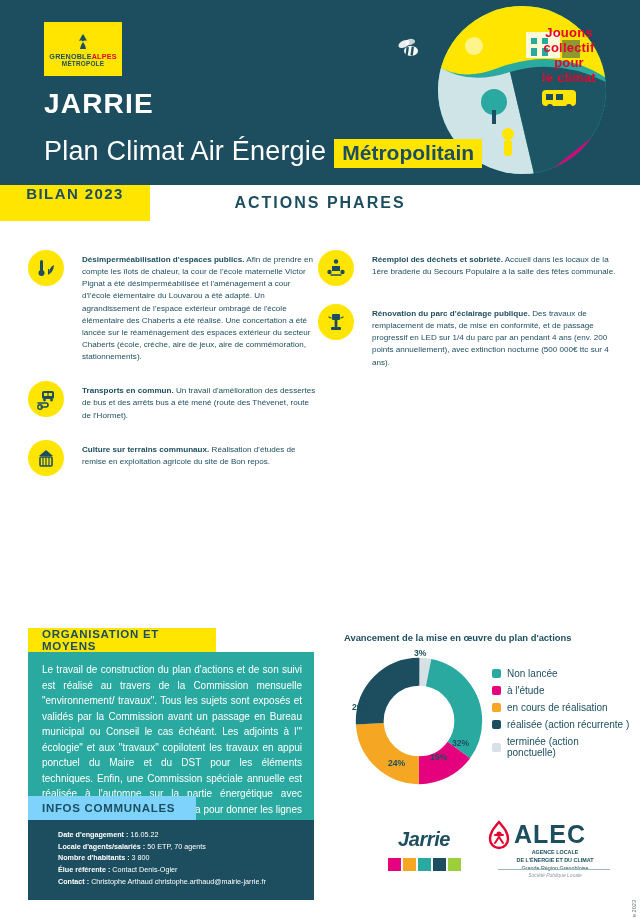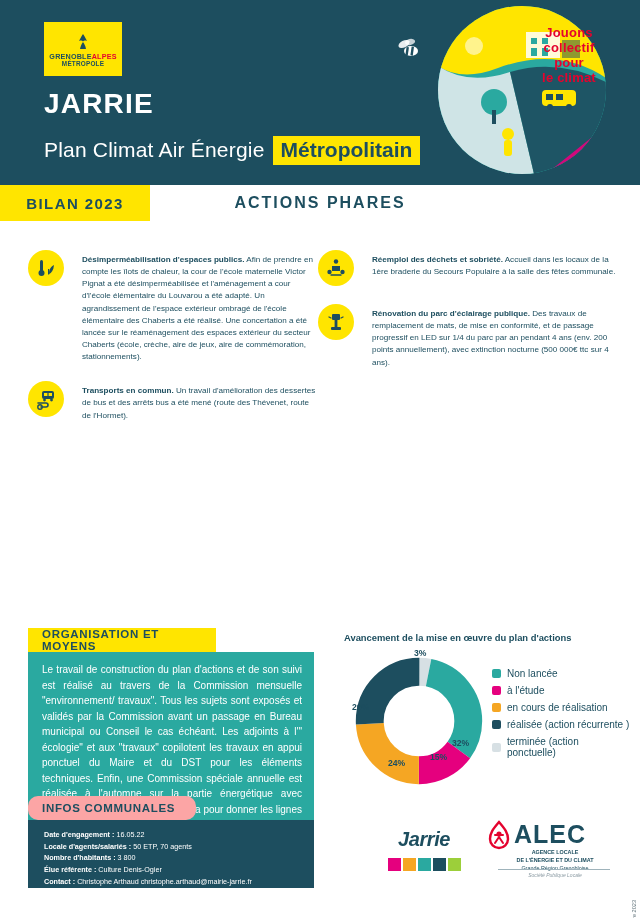--- a/index.html
+++ b/index.html
@@ -46,21 +46,21 @@
   .city-title {
     position: absolute; left: 44px; top: 88px;
     font-size: 28px; font-weight: bold; color: #ffffff;
     letter-spacing: 1.2px;
   }
   .plan-line {
     position: absolute; left: 44px; top: 136px;
     display: flex; align-items: baseline; gap: 8px;
   }
   .plan-text {
-    font-size: 21px; color: #ffffff; font-weight: normal;
+    font-size: 27px; color: #ffffff; font-weight: normal;
     letter-spacing: .2px;
   }
   .plan-highlight {
     font-size: 21px; color: #1d4e5f; font-weight: bold;
     background: #ffe500; padding: 2px 8px 3px 8px;
     display: inline-block;
   }
 
   
   .circle-art {
@@ -83,21 +83,21 @@
   .jouons-box div {
     font-size: 13px; font-weight: bold; color: #e4032e;
     line-height: 1.15; letter-spacing: .2px;
   }
 
   
   .bilan-bar {
     position: absolute; left: 0; top: 185px;
     width: 150px; height: 36px;
     background: #ffe500;
-    display: flex; align-items: center; justify-content: center;
+    display: flex; justify-content: center;
   }
   .bilan-bar span {
     font-size: 15px; font-weight: bold; color: #1d4e5f;
     letter-spacing: 1.4px;
   }
   .actions-title {
     position: absolute; left: 0; top: 185px;
     width: 640px; height: 36px;
     display: flex; align-items: center; justify-content: center;
     font-size: 16px; font-weight: bold; color: #1d4e5f;
@@ -144,31 +144,31 @@
     padding: 10px 12px 12px 14px;
   }
   .org-body p {
     font-size: 10px; line-height: 1.55; color: #ffffff; text-align: justify;
   }
 
   
   .infos-header {
     position: absolute; left: 28px; top: 796px;
     width: 168px; height: 24px;
-    background: #fca5a5;
-    display: flex; align-items: center; padding-left: 14px; border-radius: 10px;
+    background: #7dd3fc;
+    display: flex; align-items: center; padding-left: 14px;
   }
   .infos-header span {
     font-size: 11.5px; font-weight: bold; color: #1d4e5f; letter-spacing: .7px;
   }
   .infos-body {
     position: absolute; left: 28px; top: 820px;
-    width: 286px; height: 68px;
+    width: 286px; height: 80px;
     background: #1d4e5f;
-    padding: 9px 12px 10px 16px;
+    padding: 9px 12px 10px 30px;
   }
   .infos-body div {
     font-size: 7.2px; line-height: 1.62; color: #ffffff;
   }
   .infos-body b { font-weight: bold; }
 
   
   .chart-title {
     position: absolute; left: 344px; top: 632px;
     font-size: 9.4px; font-weight: bold; color: #1d4e5f;
@@ -333,20 +333,32 @@
             <circle cx="16.5" cy="12" r="1.4" fill="#1d4e5f"></circle>
             <path d="M3 15 h8 a2 2 0 0 1 0 4 h-5" stroke="#1d4e5f" stroke-width="1.6" fill="none" stroke-linecap="round"></path>
             <circle cx="5" cy="19" r="2.2" fill="none" stroke="#1d4e5f" stroke-width="1.4"></circle>
           </svg>
         </div>
         <div class="action-text">
           <b>Transports en commun.</b><span> Un travail d'amélioration des dessertes de bus et des arrêts bus a été mené (route des Thévenet, route de l'Hormet).</span>
         </div>
       </div>
 
+      <div class="action">
+        <div class="ic">
+          <svg width="22" height="22" viewBox="0 0 22 22">
+            <path d="M4 9 L11 3 L18 9 Z" fill="#1d4e5f"></path>
+            <rect x="5" y="10" width="12" height="9" rx="1" fill="none" stroke="#1d4e5f" stroke-width="1.6"></rect>
+            <path d="M8 10 v9 M11 10 v9 M14 10 v9" stroke="#1d4e5f" stroke-width="1.2"></path>
+          </svg>
+        </div>
+        <div class="action-text">
+          <b>Culture sur terrains communaux.</b><span> Réalisation d'études de remise en exploitation agricole du site de Bon repos.</span>
+        </div>
+      </div>
 
     </div>
 
     <div class="col-right">
 
       <div class="action">
         <div class="ic">
           <svg width="22" height="22" viewBox="0 0 22 22">
             <circle cx="11" cy="4.5" r="2.2" fill="#1d4e5f"></circle>
             <path d="M7 9 h8 v5 h-8 z" fill="#1d4e5f"></path>
@@ -384,21 +396,21 @@
     <p>Le travail de construction du plan d'actions et de son suivi est réalisé au travers de la Commission mensuelle "environnement/ travaux". Tous les sujets sont exposés et validés par la Commission avant un passage en Bureau municipal ou Conseil le cas échéant. Les adjoints à l'" écologie" et aux "travaux" copilotent les travaux en appui ponctuel du Maire et du DST pour les éléments techniques. Enfin, une Commission spéciale annuelle est réalisée à l'automne sur la partie énergétique avec l'intervention de l'ALEC et de Dalkia pour donner les lignes directrices sur les projets concernant le patrimoine communal.</p>
   </div>
 
   <div class="infos-header">
     <span>INFOS COMMUNALES</span>
   </div>
   <div class="infos-body">
     <div><b>Date d'engagement :</b> <span>16.05.22</span></div>
     <div><b>Locale d'agents/salariés :</b> <span>50 ETP, 70 agents</span></div>
     <div><b>Nombre d'habitants :</b> <span>3 800</span></div>
-    <div><b>Élue référente :</b> <span>Culture Denis-Ogier</span></div>
+    <div><b>Élue référente :</b> <span>Contact Denis-Ogier</span></div>
     <div><b>Contact :</b> <span>Christophe Arthaud christophe.arthaud@mairie-jarrie.fr</span></div>
   </div>
 
   <div class="chart-title">Avancement de la mise en œuvre du plan d'actions</div>
   <div class="chart-wrap">
     <svg class="donut" viewBox="0 0 42 42">
       <circle cx="21" cy="21" r="15.9155" fill="transparent" stroke="#d7e0e4" stroke-width="9" stroke-dasharray="3 97" stroke-dashoffset="25"></circle>
       <circle cx="21" cy="21" r="15.9155" fill="transparent" stroke="#2aa9a0" stroke-width="9" stroke-dasharray="32 68" stroke-dashoffset="22"></circle>
       <circle cx="21" cy="21" r="15.9155" fill="transparent" stroke="#e5007e" stroke-width="9" stroke-dasharray="15 85" stroke-dashoffset="90"></circle>
       <circle cx="21" cy="21" r="15.9155" fill="transparent" stroke="#f5a623" stroke-width="9" stroke-dasharray="24 76" stroke-dashoffset="75"></circle>

